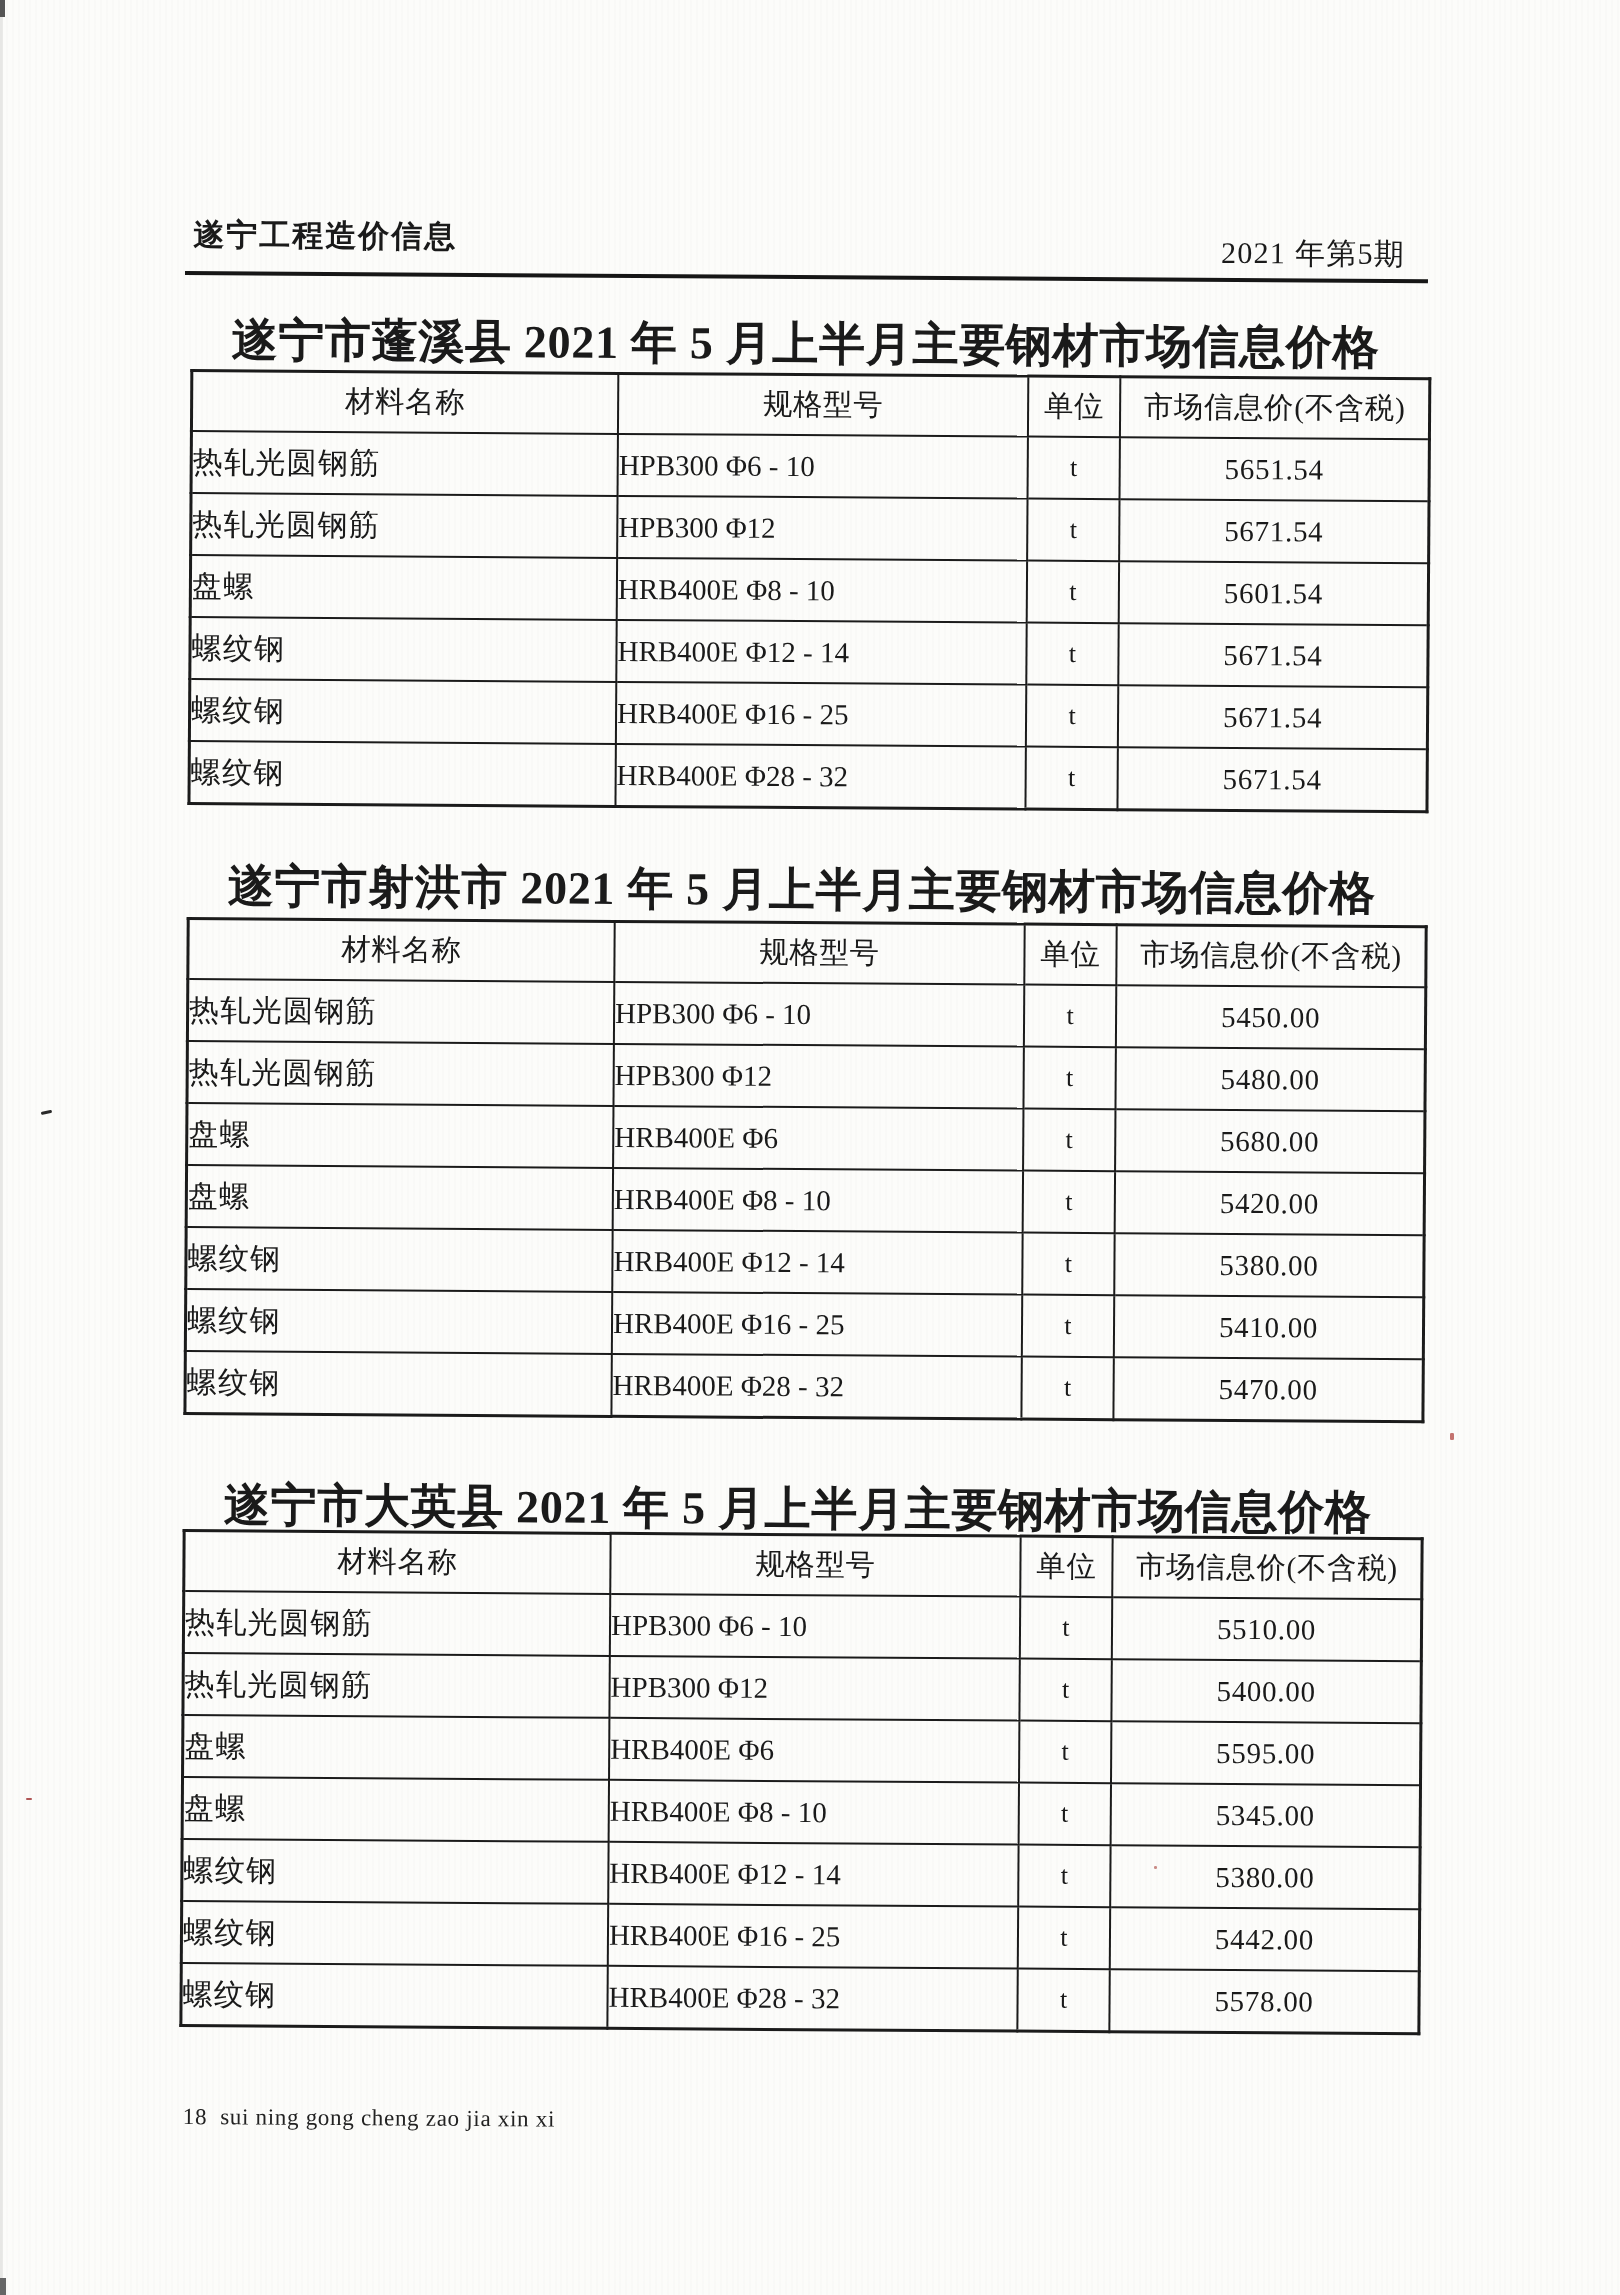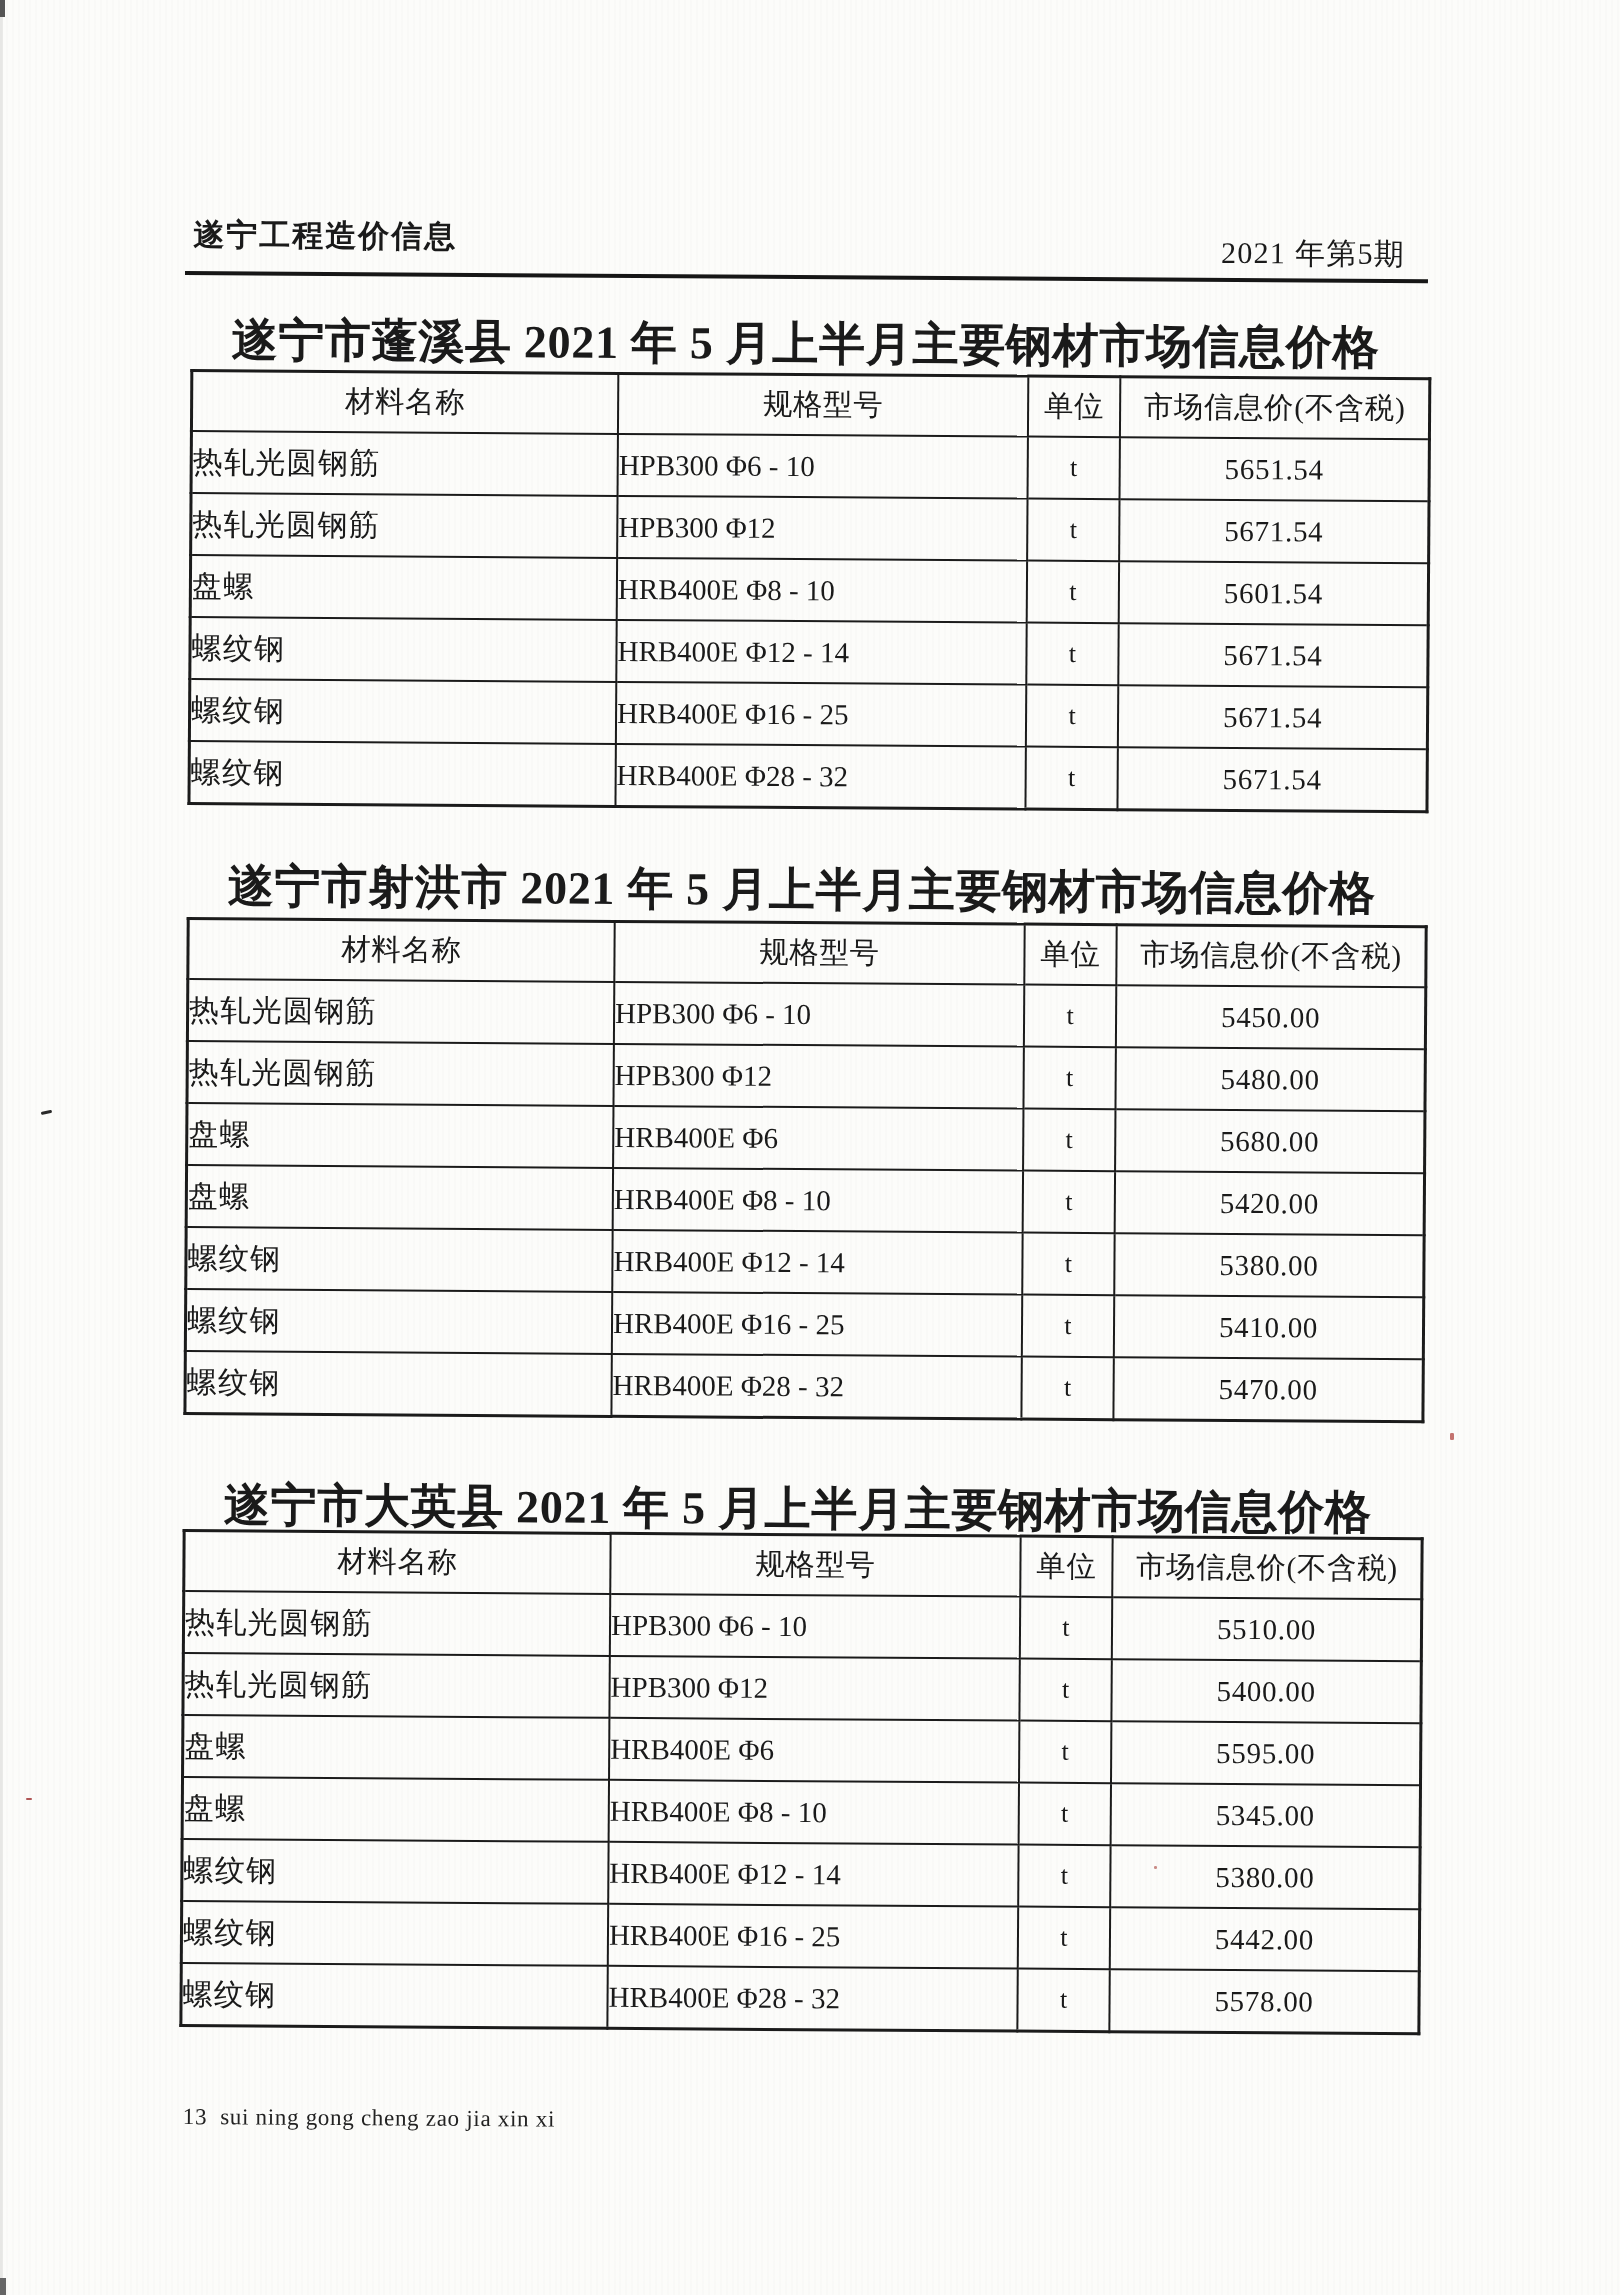--- a/index.html
+++ b/index.html
@@ -241,21 +241,21 @@
         <tr>
           <td class="c0">螺纹钢</td>
           <td class="c1">HRB400E Φ28 - 32</td>
           <td class="c2">t</td>
           <td class="c3">5578.00</td>
         </tr>
       </tbody>
     </table>
 
   <div class="page-footer">
-    <span class="page-num">13</span><span>sui ning gong cheng zao jia xin xi</span>
+    <span class="page-num">18</span><span>sui ning gong cheng zao jia xin xi</span>
   </div>
 
 </div>
 
 <div class="edge-line"></div>
 <div class="speck speck-1"></div>
 <div class="speck speck-2"></div>
 <div class="speck speck-3"></div>
 <div class="speck speck-4"></div>
 <div class="speck corner-a"></div>

